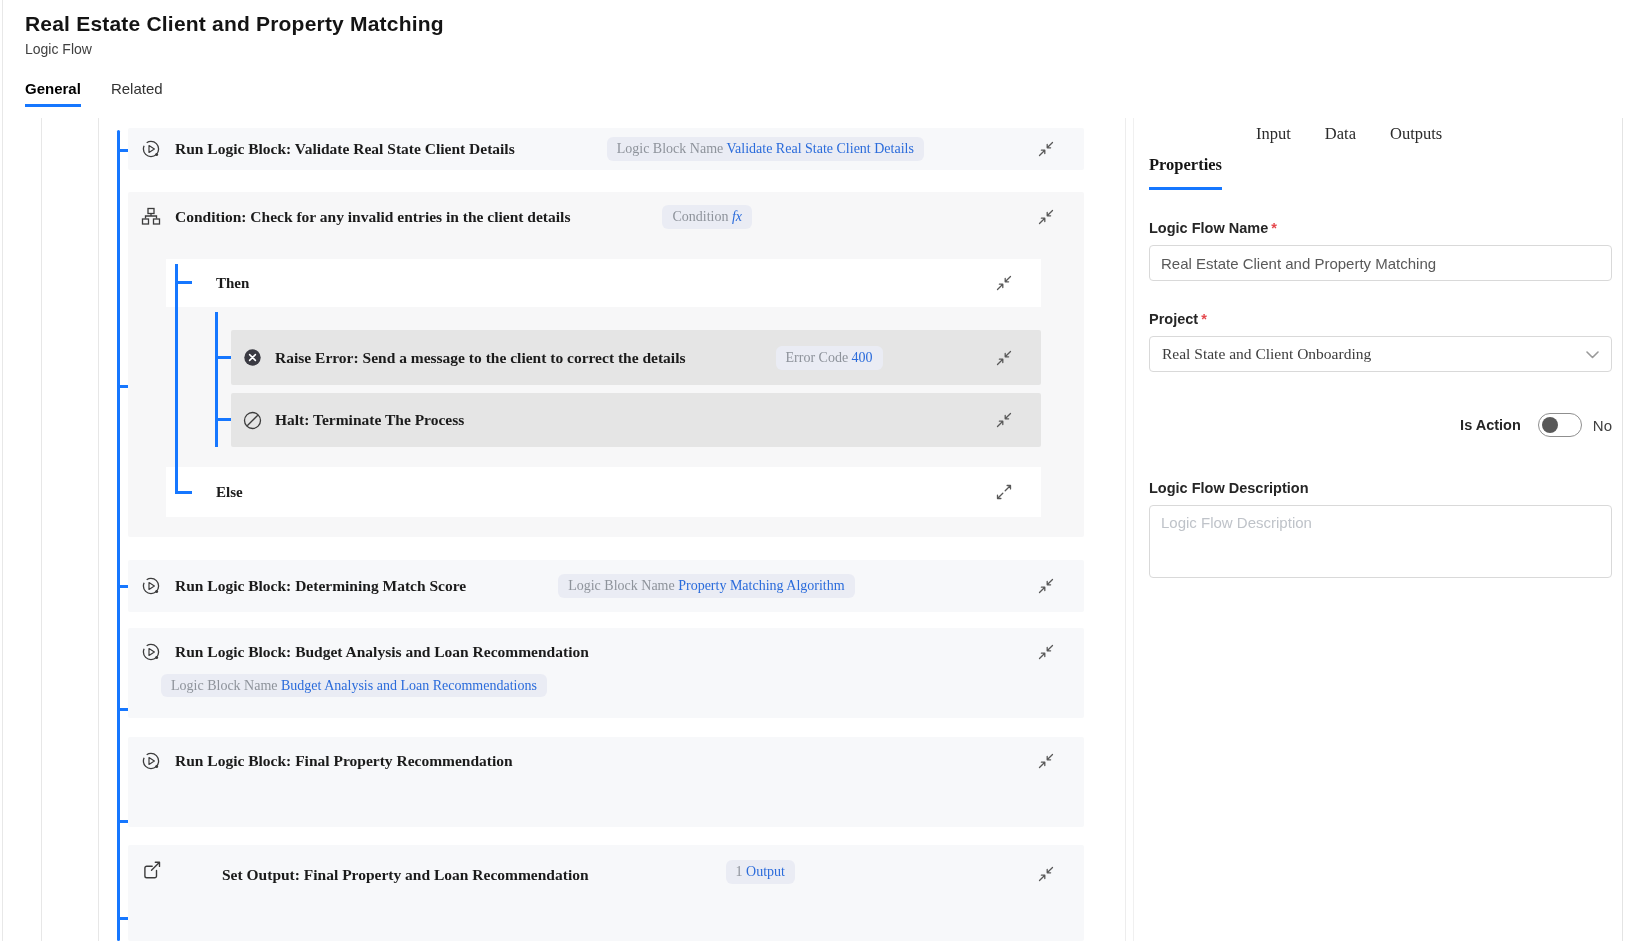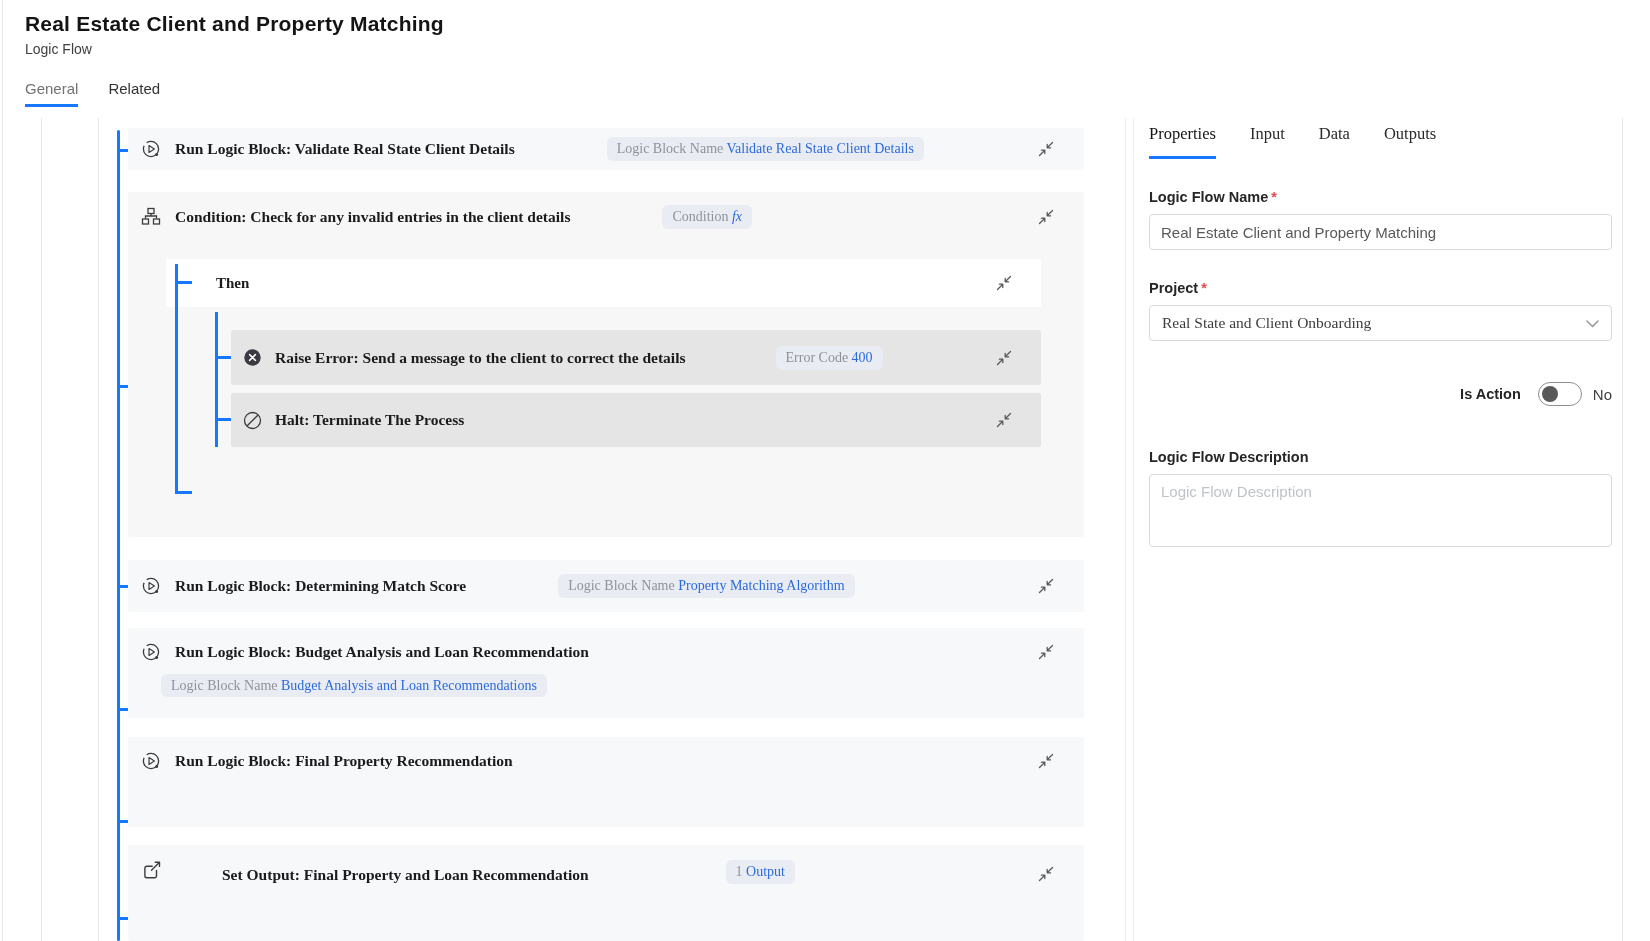--- a/index.html
+++ b/index.html
@@ -10,21 +10,21 @@
     color:#1f1f1f;
   }
   .window-edge { position:absolute; left:2px; top:0; width:1px; height:941px; background:#e8e8e8; }
 
   
   .header { position:absolute; left:25px; top:12px; }
   .page-title { font-size:21px; font-weight:700; color:#141414; margin:0; letter-spacing:.2px; }
   .page-subtitle { font-size:14px; color:#3f3f3f; margin-top:5px; }
   .top-tabs { display:flex; gap:30px; margin-top:23px; }
   .top-tab { font-size:15px; color:#333; padding-bottom:7px; cursor:pointer; border-bottom:3px solid transparent; }
-  .top-tab.active { font-weight:400; color:#737373; border-bottom-color:#1677ff; }
+  .top-tab.active { font-weight:700; color:#000000; border-bottom-color:#1677ff; }
 
   
   .canvas { position:absolute; left:16px; top:118px; width:1110px; height:823px; background:#fff; border-right:1px solid #ededed; }
   .vline-a { position:absolute; left:25px; top:0; width:1px; height:100%; background:#e7e7e7; }
   .vline-b { position:absolute; left:82px; top:0; width:1px; height:100%; background:#e7e7e7; }
   .main-flow-line { position:absolute; left:101px; top:12px; bottom:0; width:3px; background:#1677ff; border-radius:2px; }
   .main-tick { position:absolute; left:101px; width:12px; height:3px; background:#1677ff; }
 
   .blocks { position:absolute; left:112px; top:10px; width:956px; }
   .block { background:#f7f8fa; border-radius:2px; }
@@ -66,21 +66,21 @@
   .branch-tick-else { position:absolute; left:47px; top:299px; width:17px; height:3px; background:#1677ff; z-index:3; }
   .child-line  { position:absolute; left:87px; top:120px; width:3px; height:135px; background:#1677ff; z-index:3; }
   .child-tick-raise { position:absolute; left:87px; top:164px; width:16px; height:3px; background:#1677ff; z-index:3; }
   .child-tick-halt  { position:absolute; left:87px; top:226px; width:16px; height:3px; background:#1677ff; z-index:3; }
 
   
   .panel { position:absolute; left:1133px; top:118px; width:490px; height:823px;
            border-left:1px solid #f0f0f0; border-right:1px solid #e4e4e4; padding:6px 10px 0 15px; }
   .panel-tabs { display:flex; gap:34px; font-family:"Liberation Serif", serif; font-size:16.5px; color:#2b2b2b; }
   .panel-tab { padding-bottom:12px; cursor:pointer; border-bottom:3px solid transparent; }
-  .panel-tab.active { font-weight:400; color:#141414; border-bottom-color:#1677ff; }
+  .panel-tab.active { font-weight:700; color:#141414; border-bottom-color:#1677ff;margin-top:31px; }
   .field-label { font-size:14.5px; font-weight:700; color:#262626; margin:30px 0 9px; }
   .req { color:#e5484d; margin-left:3px; font-weight:700; }
   .text-input { width:100%; height:36px; border:1px solid #d9d9d9; border-radius:4px; padding:0 11px;
                 font-family:"Liberation Sans", sans-serif; font-size:15px; color:#595959; background:#fff; outline:none; }
   .select-box { width:100%; height:36px; border:1px solid #d9d9d9; border-radius:4px; padding:0 12px;
                 display:flex; align-items:center; justify-content:space-between; cursor:pointer; background:#fff; }
   .select-value { font-family:"Liberation Serif", serif; font-size:15.5px; color:#3d3d3d; }
   .toggle-row { display:flex; align-items:center; margin-top:28px; }
   .toggle-row .field-label { margin:17px; flex:1;text-align:right; }
   .toggle { width:44px; height:24px; border:1px solid #8f8f8f; border-radius:12px; position:relative; background:#fff; cursor:pointer; }
@@ -200,20 +200,29 @@
         </span>
         <span class="block-title">Halt: Terminate The Process</span>
         <span class="collapse-btn">
           <svg width="16" height="16" viewBox="0 0 16 16" stroke="#595959" stroke-width="1.3" fill="none" stroke-linecap="round">
             <path d="M14.5 1.5 L9.2 6.8 M9.2 6.8 h3.4 M9.2 6.8 v-3.4"></path>
             <path d="M1.5 14.5 L6.8 9.2 M6.8 9.2 h-3.4 M6.8 9.2 v3.4"></path>
           </svg>
         </span>
       </div>
 
+      <div class="else-card">
+        <span class="branch-label">Else</span>
+        <span class="collapse-btn">
+          <svg width="16" height="16" viewBox="0 0 16 16" stroke="#595959" stroke-width="1.3" fill="none" stroke-linecap="round">
+            <path d="M9.2 6.8 L14.5 1.5 M14.5 1.5 h-3.4 M14.5 1.5 v3.4"></path>
+            <path d="M6.8 9.2 L1.5 14.5 M1.5 14.5 h3.4 M1.5 14.5 v-3.4"></path>
+          </svg>
+        </span>
+      </div>
 
       <div class="branch-line"></div>
       <div class="branch-tick-then"></div>
       <div class="branch-tick-else"></div>
       <div class="child-line"></div>
       <div class="child-tick-raise"></div>
       <div class="child-tick-halt"></div>
     </div>
 
     <div class="block b-match row">

